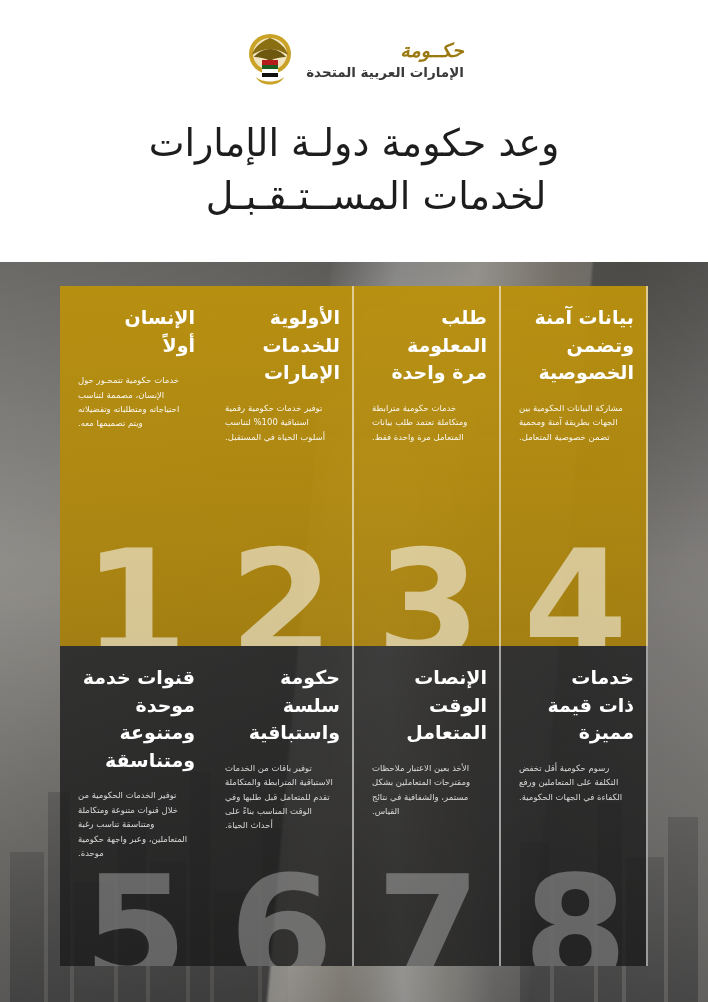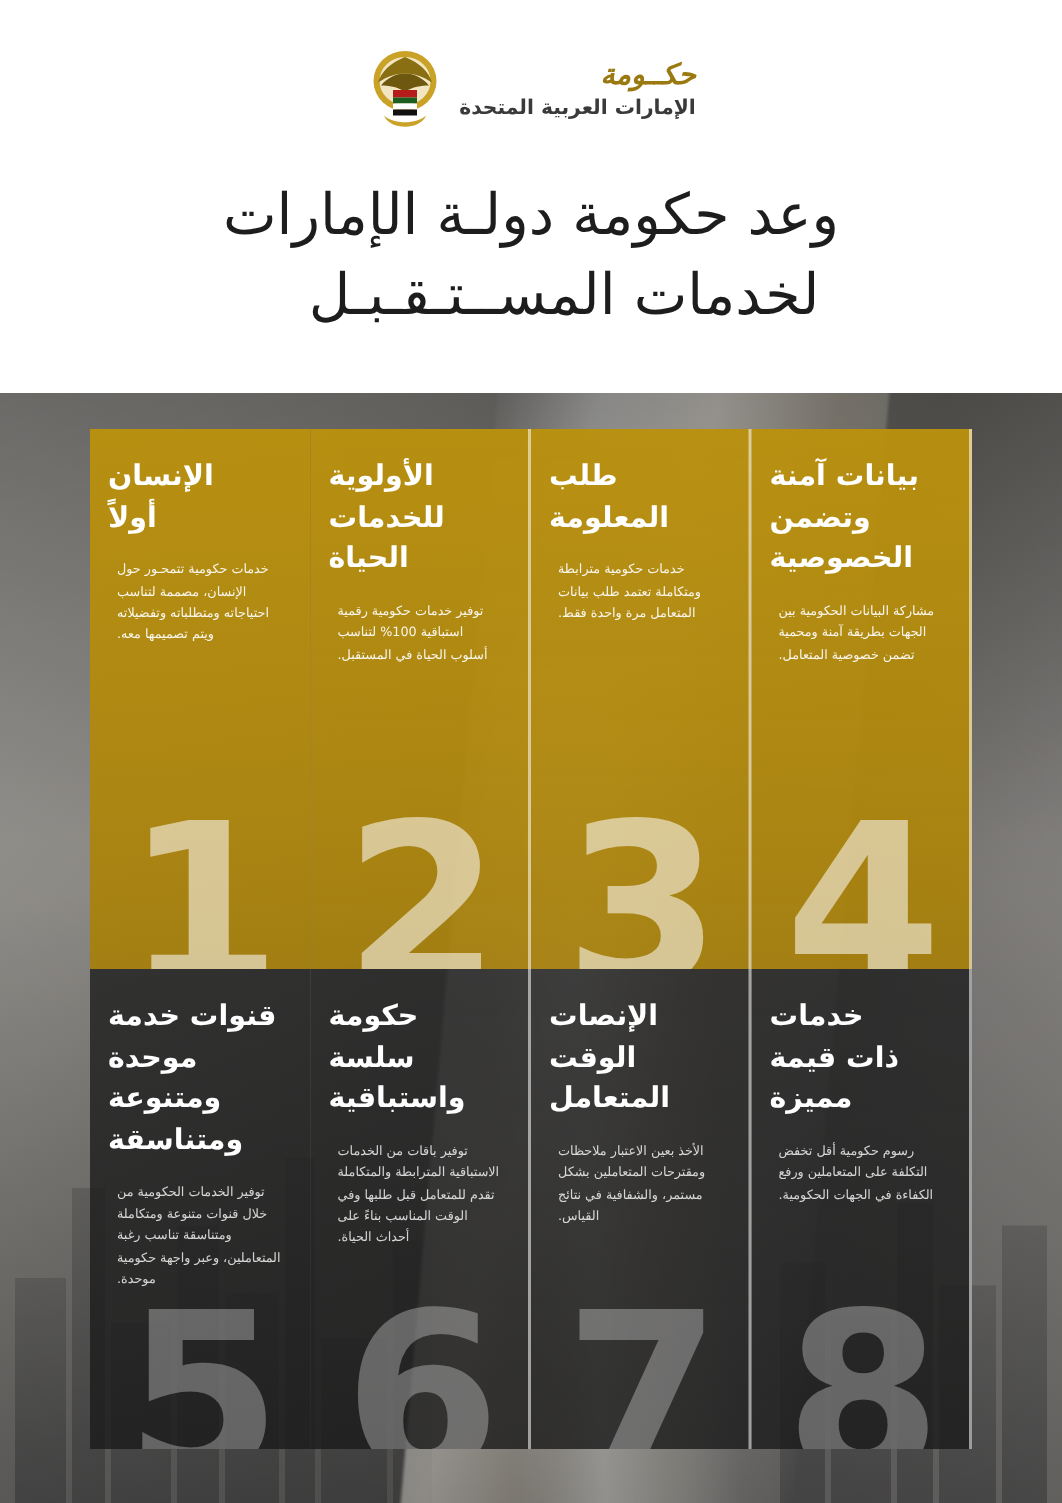--- a/index.html
+++ b/index.html
@@ -137,21 +137,21 @@
   .card.gold {
     background: linear-gradient(180deg, rgba(186,145,14,0.96) 0%, rgba(176,136,12,0.94) 60%, rgba(166,127,10,0.92) 100%);
   }
   .card.dark {
     background: linear-gradient(180deg, rgba(32,32,32,0.82) 0%, rgba(26,26,26,0.80) 100%);
   }
   .card .ttl {
     font-size: 19px;
     font-weight: bold;
     line-height: 1.45;
-    text-align: left;
+    text-align: right;
     color: #ffffff;
   }
   .card .desc {
     margin-top: 14px;
     font-size: 8.5px;
     line-height: 1.7;
     text-align: left;
     color: rgba(255,255,255,0.92);
     padding: 0 6px;
   }
@@ -232,30 +232,31 @@
         <div>الخصوصية</div>
       </div>
       <div class="desc">مشاركة البيانات الحكومية بين الجهات بطريقة آمنة ومحمية تضمن خصوصية المتعامل.</div>
       <div class="num">4</div>
     </div>
 
     <div class="card gold">
       <div class="ttl">
         <div>طلب</div>
         <div>المعلومة</div>
+        <div>مرة واحدة</div>
       </div>
       <div class="desc">خدمات حكومية مترابطة ومتكاملة تعتمد طلب بيانات المتعامل مرة واحدة فقط.</div>
       <div class="num">3</div>
     </div>
 
     <div class="card gold">
       <div class="ttl">
         <div>الأولوية</div>
         <div>للخدمات</div>
-        <div>الحياة</div>
+        <div>الإمارات</div>
       </div>
       <div class="desc">توفير خدمات حكومية رقمية استباقية 100% لتناسب أسلوب الحياة في المستقبل.</div>
       <div class="num">2</div>
     </div>
 
     <div class="card gold" style="border-right:none;">
       <div class="ttl">
         <div>الإنسان</div>
         <div>أولاً</div>
       </div>

